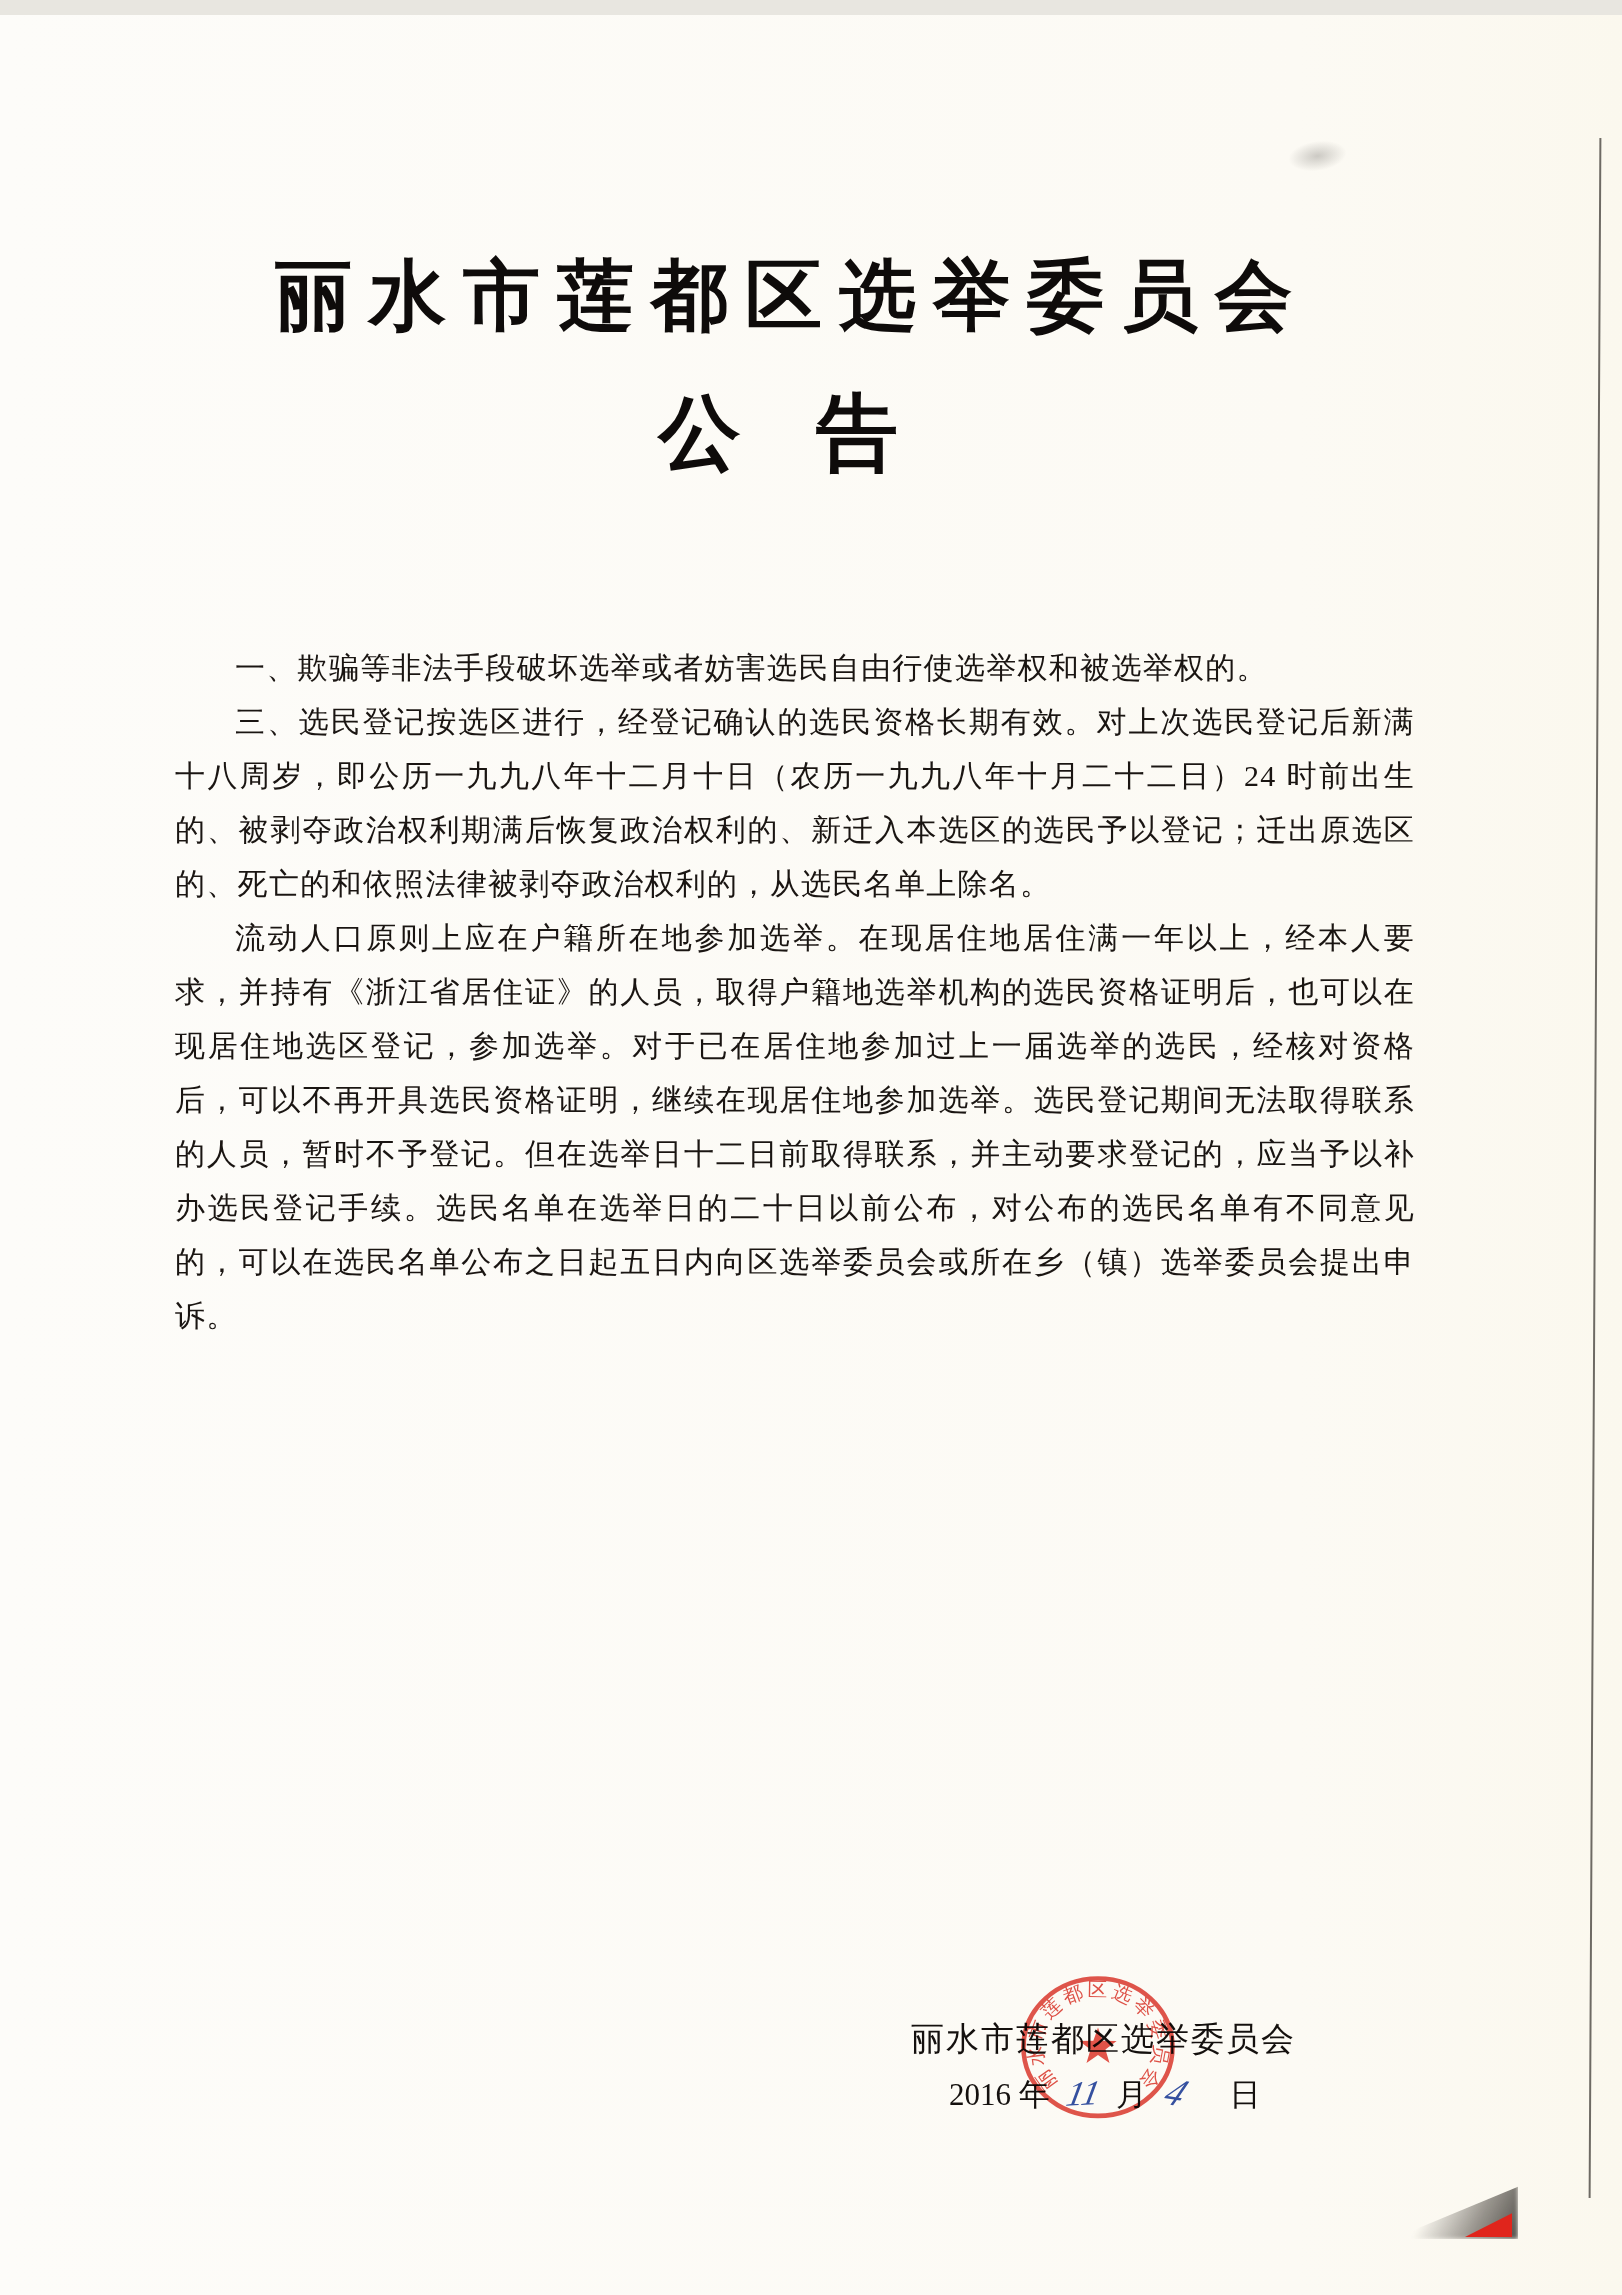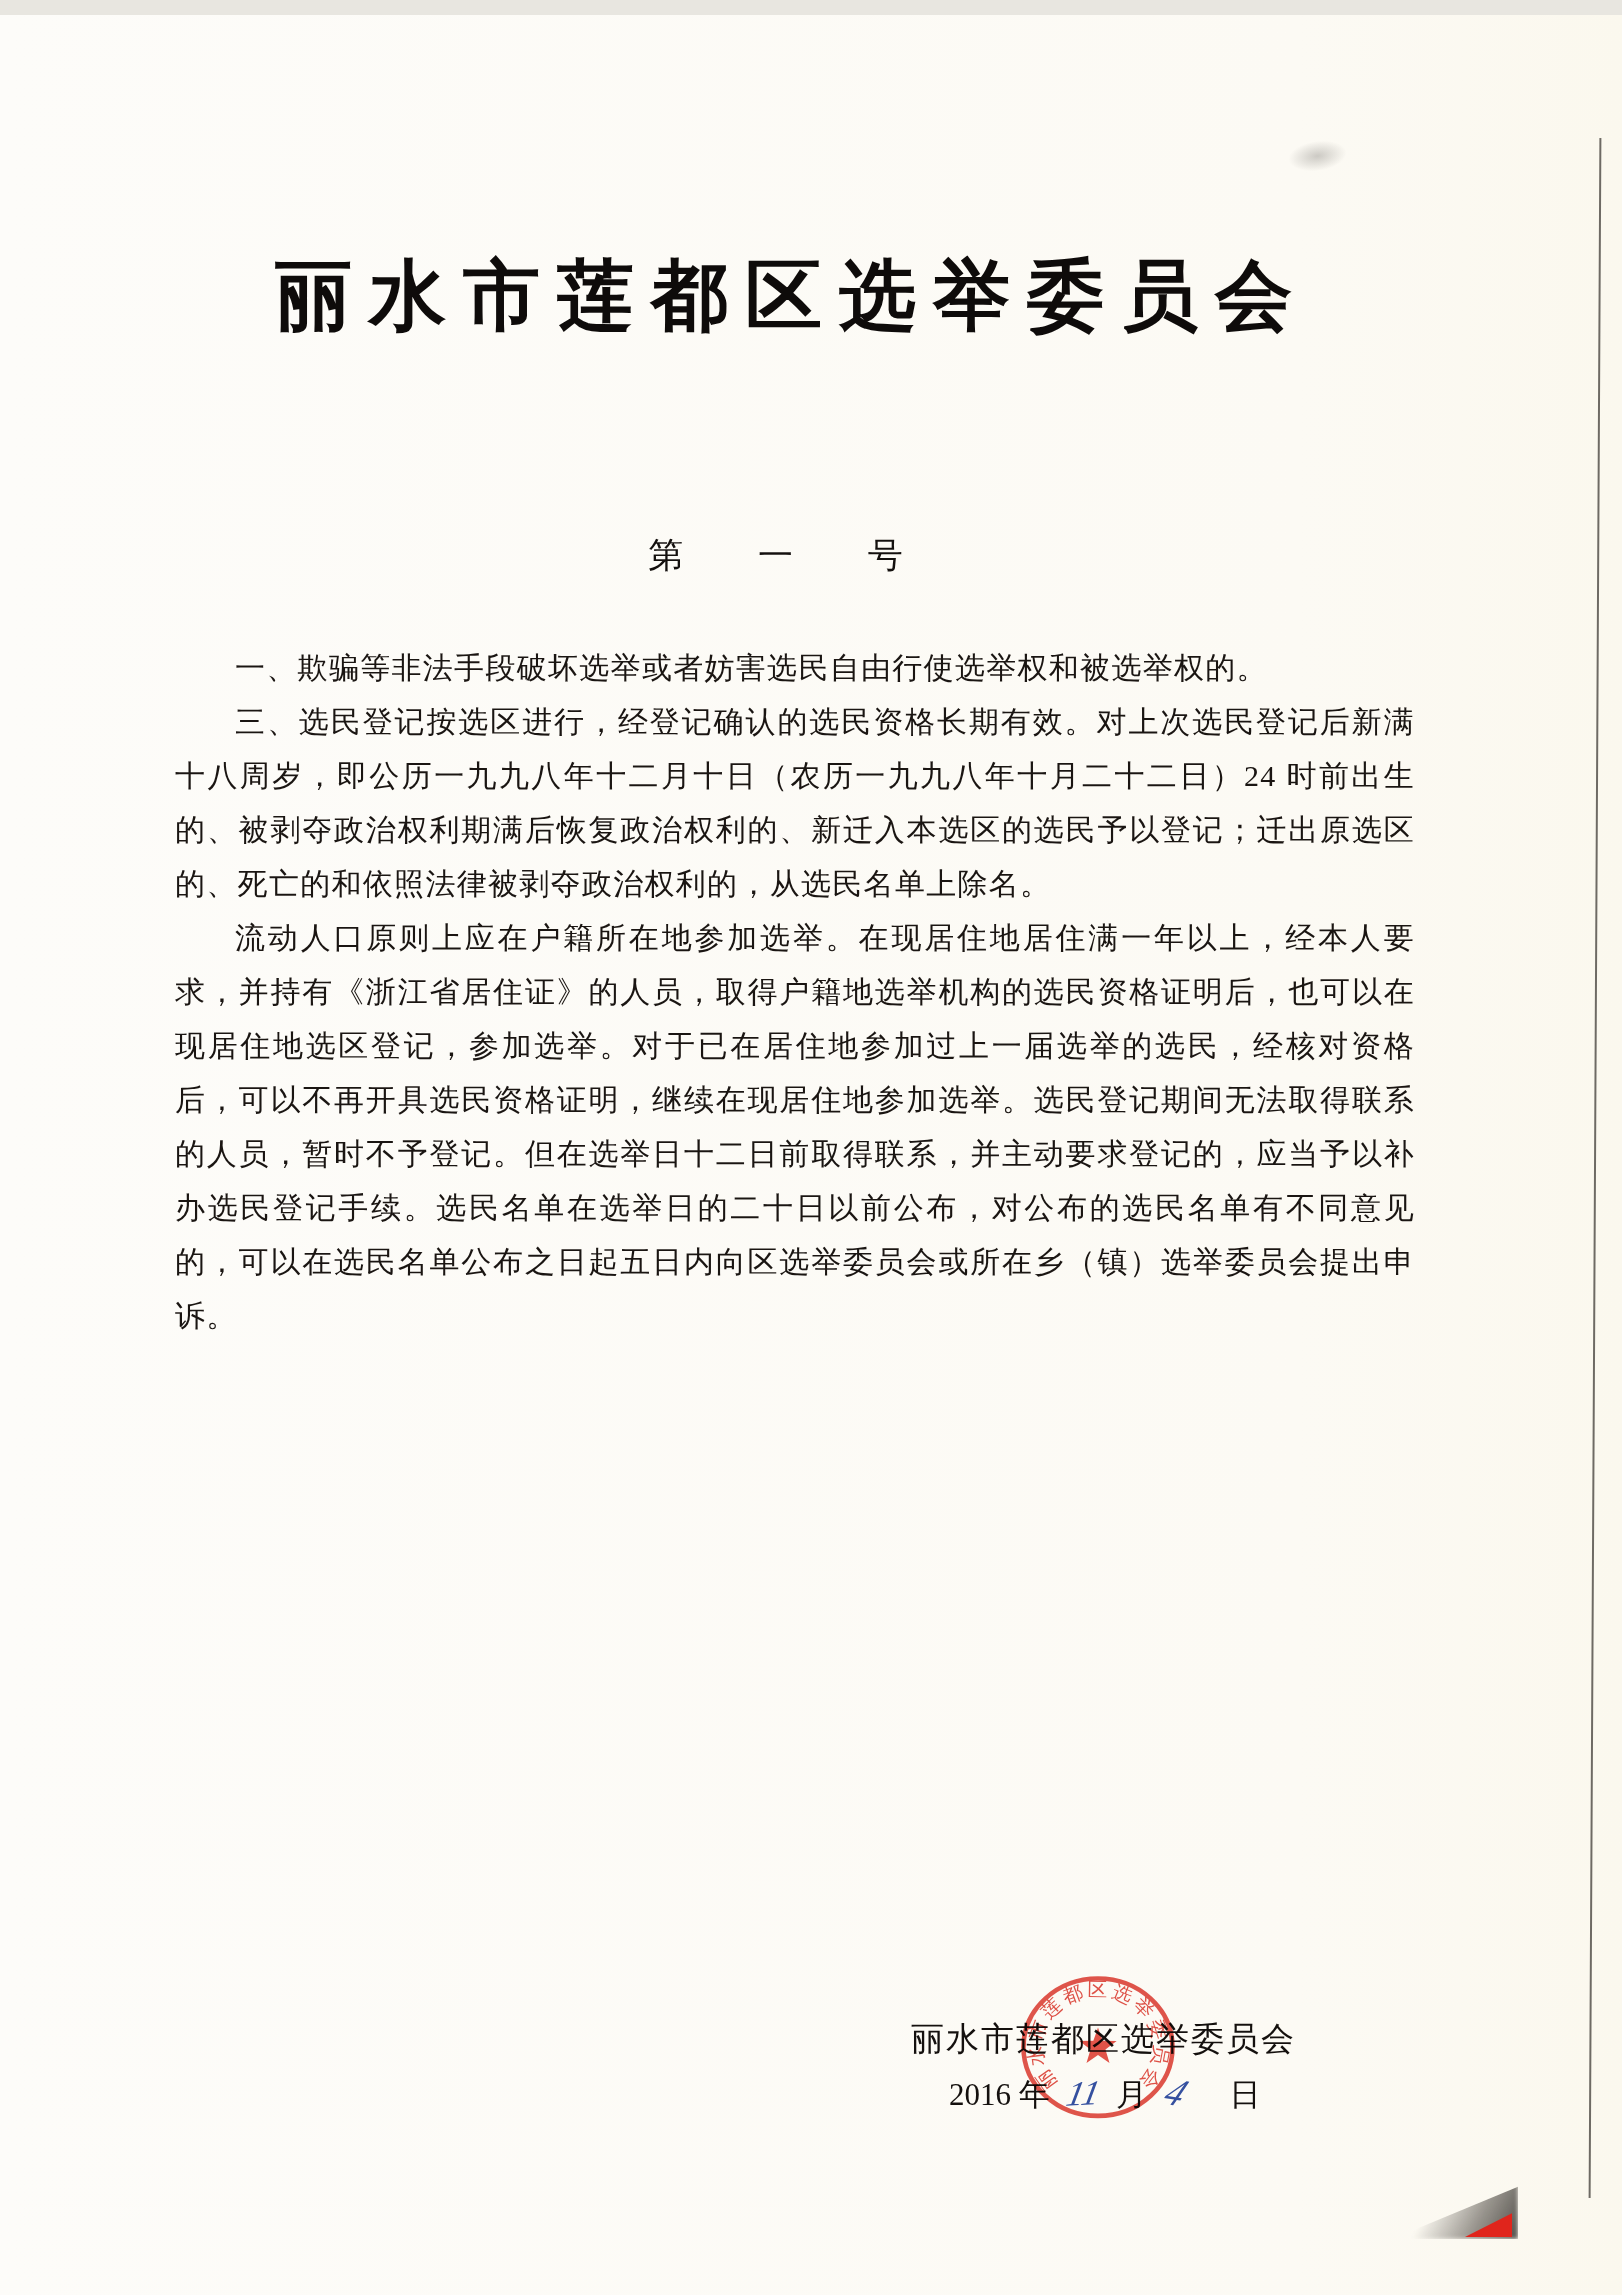--- a/index.html
+++ b/index.html
@@ -92,21 +92,21 @@
     background: radial-gradient(ellipse at center, rgba(125,122,117,.38), rgba(125,122,117,0) 70%);
     transform: rotate(-8deg);
   }
 </style>
 </head>
 <body>
 
 <div class="page">
 
   <div class="center-band org-title">丽水市莲都区选举委员会</div>
-  <div class="center-band doc-number">第 一 号</div>
+  <div class="center-band notice-title">公 告</div>
 
   <div class="body-text">
     <p>一、欺骗等非法手段破坏选举或者妨害选民自由行使选举权和被选举权的。</p>
     <p>三、选民登记按选区进行，经登记确认的选民资格长期有效。对上次选民登记后新满十八周岁，即公历一九九八年十二月十日（农历一九九八年十月二十二日）24 时前出生的、被剥夺政治权利期满后恢复政治权利的、新迁入本选区的选民予以登记；迁出原选区的、死亡的和依照法律被剥夺政治权利的，从选民名单上除名。</p>
     <p>流动人口原则上应在户籍所在地参加选举。在现居住地居住满一年以上，经本人要求，并持有《浙江省居住证》的人员，取得户籍地选举机构的选民资格证明后，也可以在现居住地选区登记，参加选举。对于已在居住地参加过上一届选举的选民，经核对资格后，可以不再开具选民资格证明，继续在现居住地参加选举。选民登记期间无法取得联系的人员，暂时不予登记。但在选举日十二日前取得联系，并主动要求登记的，应当予以补办选民登记手续。选民名单在选举日的二十日以前公布，对公布的选民名单有不同意见的，可以在选民名单公布之日起五日内向区选举委员会或所在乡（镇）选举委员会提出申诉。</p>
   </div>
 
   <div class="signature">丽水市莲都区选举委员会</div>
 
   <div class="date-line">

